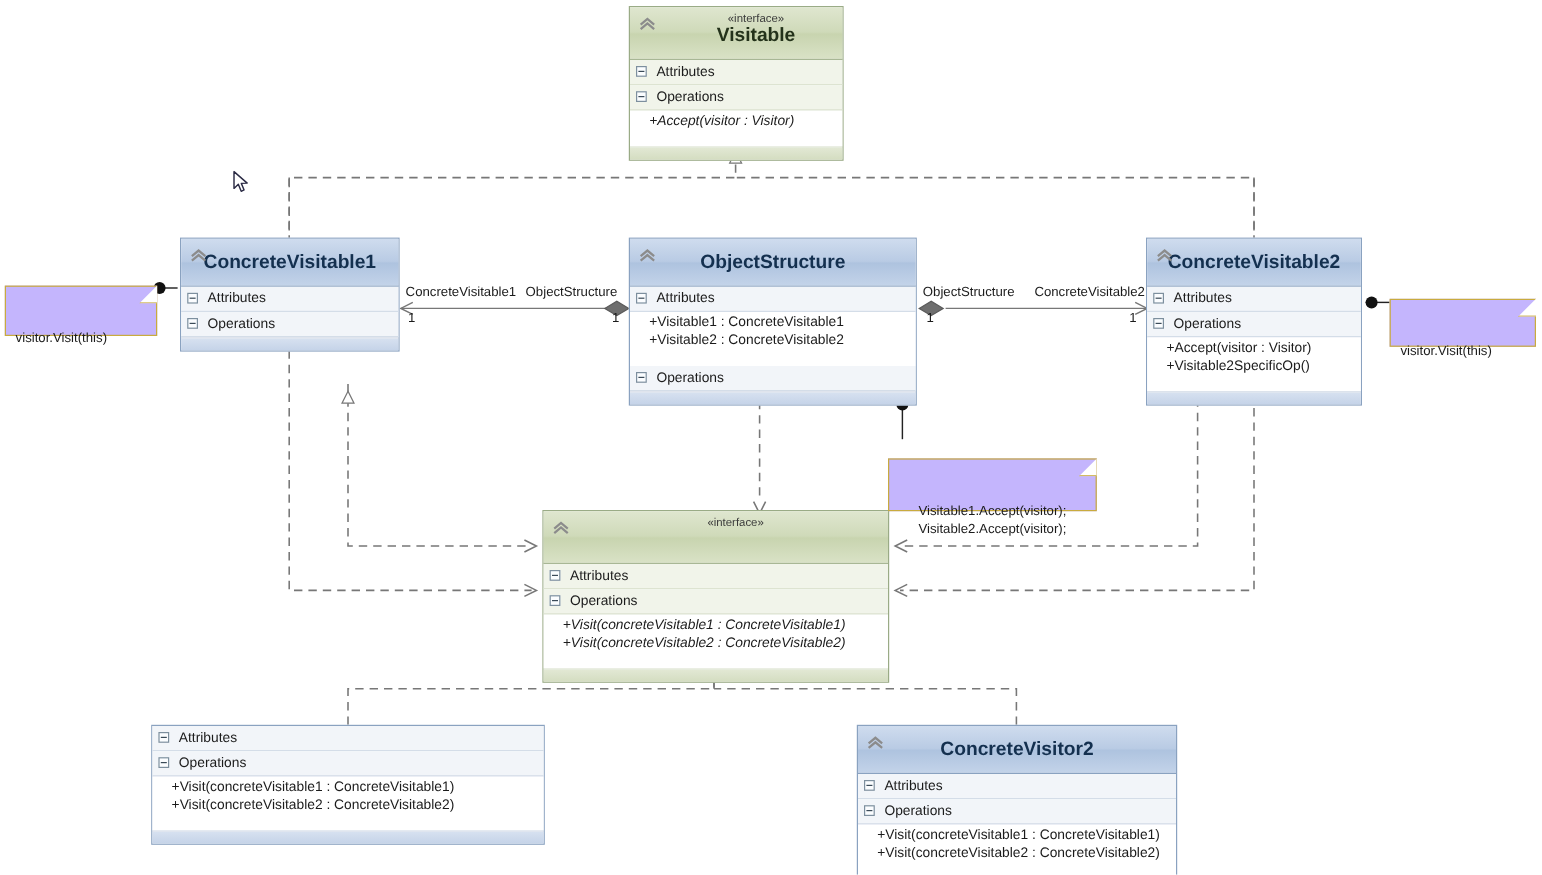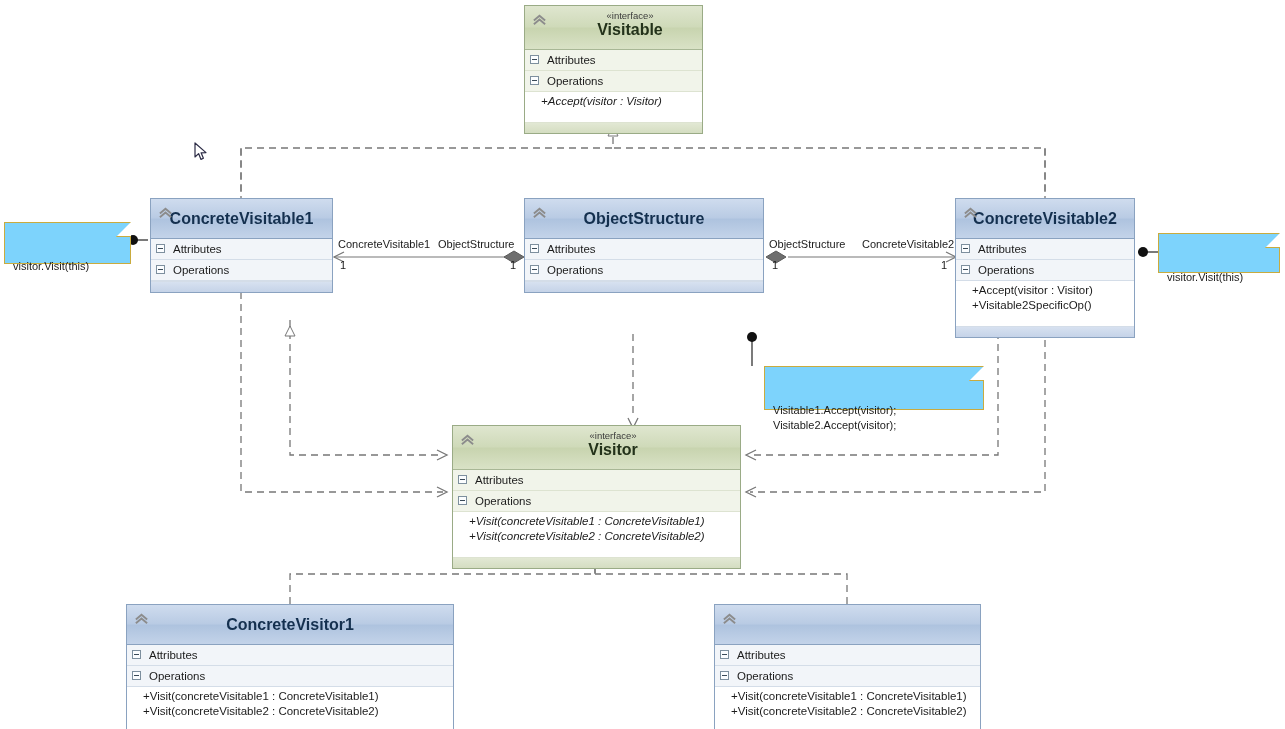--- a/index.html
+++ b/index.html
@@ -103,27 +103,28 @@
     border-top: 1px solid #d4dde8;
   }
   .uml.iface .foot {
     background: linear-gradient(to bottom, #e2e8d4, #d4ddc1);
     border-top: 1px solid #dde3d1;
   }
 
   
   .note {
     position: absolute;
-    background: #7dd3fc;
+    background: #c4b5fd;
     border: 1px solid #c9ab3e;
     font-size: 11px;
     color: #1b1b1b;
     padding: 6px 8px;
     line-height: 15px;
     white-space: pre-line;
+    margin-top: 16px;
   }
   .note .fold {
     position: absolute;
     right: -1px; top: -1px;
     width: 15px; height: 15px;
     background: #ffffff;
     border-left: 1px solid #c9ab3e;
     border-bottom: 1px solid #c9ab3e;
     clip-path: polygon(100% 0, 0 100%, 100% 100%);
   }
@@ -277,20 +278,24 @@
       <svg class="chev" viewBox="0 0 16 16">
         <path d="M2,8 L8,3 L14,8" fill="none" stroke="#8c8c8c" stroke-width="2"></path>
         <path d="M2,12 L8,7 L14,12" fill="none" stroke="#8c8c8c" stroke-width="2"></path>
       </svg>
       <span class="cname">ObjectStructure</span>
     </div>
     <div class="sect">
       <span class="tog"></span>
       <span>Attributes</span>
     </div>
+    <div class="members">
+      <div class="mem">+Visitable1 : ConcreteVisitable1</div>
+      <div class="mem">+Visitable2 : ConcreteVisitable2</div>
+    </div>
     <div class="sect">
       <span class="tog"></span>
       <span>Operations</span>
     </div>
     <div class="foot"></div>
   </div>
 
   <div class="uml" style="left:955px; top:198px; width:180px;">
     <div class="uml-head plain">
       <svg class="chev" viewBox="0 0 16 16">
@@ -314,45 +319,37 @@
     <div class="foot"></div>
   </div>
 
   <div class="uml iface" style="left:452px; top:425px; width:289px;">
     <div class="uml-head tall">
       <svg class="chev" viewBox="0 0 16 16">
         <path d="M2,8 L8,3 L14,8" fill="none" stroke="#8c8c8c" stroke-width="2"></path>
         <path d="M2,12 L8,7 L14,12" fill="none" stroke="#8c8c8c" stroke-width="2"></path>
       </svg>
       <span class="stereo">«interface»</span>
-      <span class="cname">Visitor</span>
     </div>
     <div class="sect">
       <span class="tog"></span>
       <span>Attributes</span>
     </div>
     <div class="sect">
       <span class="tog"></span>
       <span>Operations</span>
     </div>
     <div class="members">
       <div class="mem ital">+Visit(concreteVisitable1 : ConcreteVisitable1)</div>
       <div class="mem ital">+Visit(concreteVisitable2 : ConcreteVisitable2)</div>
     </div>
     <div class="foot"></div>
   </div>
 
   <div class="uml" style="left:126px; top:604px; width:328px;">
-    <div class="uml-head plain">
-      <svg class="chev" viewBox="0 0 16 16">
-        <path d="M2,8 L8,3 L14,8" fill="none" stroke="#8c8c8c" stroke-width="2"></path>
-        <path d="M2,12 L8,7 L14,12" fill="none" stroke="#8c8c8c" stroke-width="2"></path>
-      </svg>
-      <span class="cname">ConcreteVisitor1</span>
-    </div>
     <div class="sect">
       <span class="tog"></span>
       <span>Attributes</span>
     </div>
     <div class="sect">
       <span class="tog"></span>
       <span>Operations</span>
     </div>
     <div class="members">
       <div class="mem">+Visit(concreteVisitable1 : ConcreteVisitable1)</div>
@@ -360,20 +357,21 @@
     </div>
     <div class="foot"></div>
   </div>
 
   <div class="uml" style="left:714px; top:604px; width:267px;">
     <div class="uml-head plain">
       <svg class="chev" viewBox="0 0 16 16">
         <path d="M2,8 L8,3 L14,8" fill="none" stroke="#8c8c8c" stroke-width="2"></path>
         <path d="M2,12 L8,7 L14,12" fill="none" stroke="#8c8c8c" stroke-width="2"></path>
       </svg>
+      <span class="cname">ConcreteVisitor2</span>
     </div>
     <div class="sect">
       <span class="tog"></span>
       <span>Attributes</span>
     </div>
     <div class="sect">
       <span class="tog"></span>
       <span>Operations</span>
     </div>
     <div class="members">
@@ -386,21 +384,21 @@
   <div class="note" style="left:4px; top:222px; width:127px; height:42px;">
     <span class="fold"></span>
     <span>visitor.Visit(this)</span>
   </div>
 
   <div class="note" style="left:1158px; top:233px; width:122px; height:40px;">
     <span class="fold"></span>
     <span>visitor.Visit(this)</span>
   </div>
 
-  <div class="note" style="left:764px; top:366px; width:220px; height:44px;">
+  <div class="note" style="left:740px; top:366px; width:174px; height:44px;text-align:center;">
     <span class="fold"></span>
     <span>Visitable1.Accept(visitor);
 Visitable2.Accept(visitor);</span>
   </div>
 
   <div class="elabel" style="left:338px; top:238px;">ConcreteVisitable1</div>
   <div class="elabel" style="left:438px; top:238px;">ObjectStructure</div>
   <div class="mult" style="left:340px; top:259px;">1</div>
   <div class="mult" style="left:510px; top:259px;">1</div>
 

